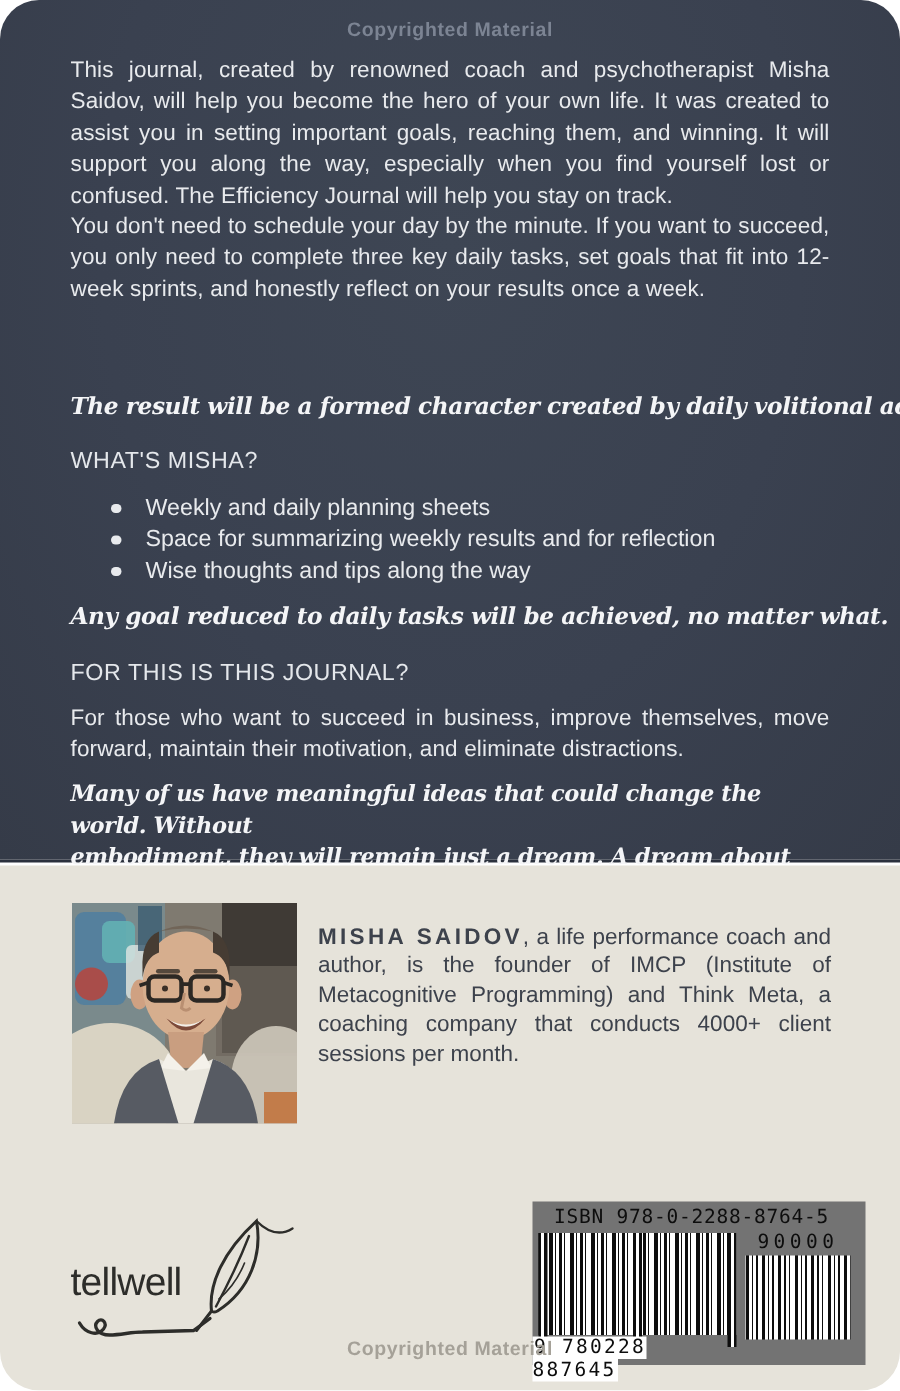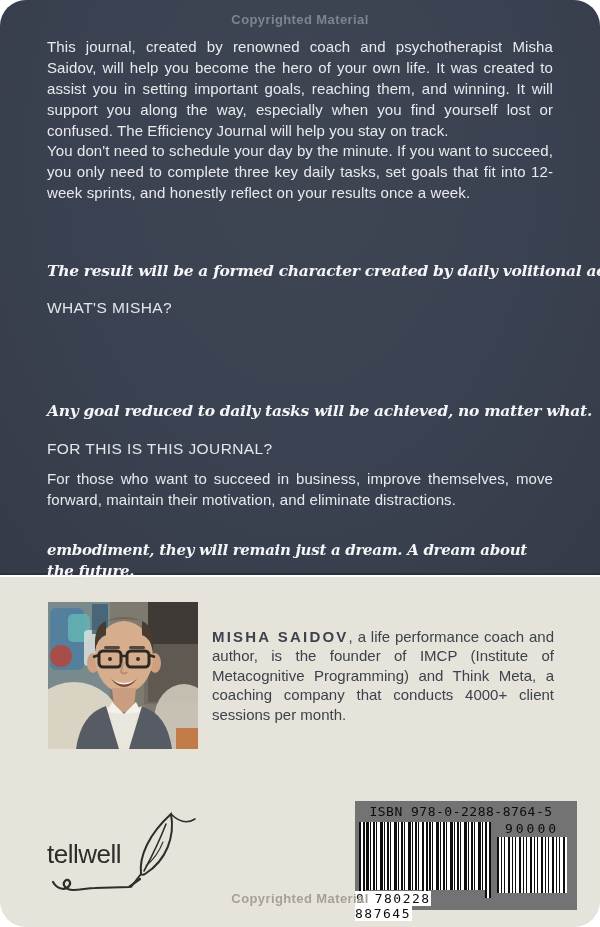--- a/index.html
+++ b/index.html
@@ -46,21 +46,21 @@
     border-radius:50%; background:#e8eaed;
   }
 
   
   .cover-bottom {
     position:absolute; left:0; top:577px; width:600px; height:350px;
     background:#e6e3da;
   }
   .author-photo { position:absolute; left:48px; top:25px; width:150px; height:147px; }
   .bio {
-    position:absolute; left:212px; top:50px; width:342px;
+    position:absolute; left:212px; top:38px; width:342px;
     color:#3d424c; font-size:15px; line-height:19.4px; text-align:justify;
   }
   .bio strong { font-weight:bold; letter-spacing:2.2px; }
 
   
   .barcode-box {
     position:absolute; left:355px; top:224px; width:222px; height:109px;
     background:#737373; color:#0d0d0d;
     font-family:"DejaVu Sans Mono", monospace;
   }
@@ -106,28 +106,42 @@
 
     <p class="col body-p" style="top:36px;">This journal, created by renowned coach and psychotherapist Misha Saidov, will help you become the hero of your own life. It was created to assist you in setting important goals, reaching them, and winning. It will support you along the way, especially when you find yourself lost or confused. The Efficiency Journal will help you stay on track.</p>
 
     <p class="col body-p" style="top:140px;">You don't need to schedule your day by the minute. If you want to succeed, you only need to complete three key daily tasks, set goals that fit into 12-week sprints, and honestly reflect on your results once a week.</p>
 
 
     <p class="col script one-line" style="top:261px;">The result will be a formed character created by daily volitional actions.</p>
 
     <h2 class="col heading" style="top:299px;">WHAT'S MISHA?</h2>
 
+    <ul class="col bullet-list" style="top:328px;">
+      <li>
+        <span class="dot"></span>
+        <span>Weekly and daily planning sheets</span>
+      </li>
+      <li>
+        <span class="dot"></span>
+        <span>Space for summarizing weekly results and for reflection</span>
+      </li>
+      <li>
+        <span class="dot"></span>
+        <span>Wise thoughts and tips along the way</span>
+      </li>
+    </ul>
 
     <p class="col script one-line" style="top:401px;">Any goal reduced to daily tasks will be achieved, no matter what.</p>
 
     <h2 class="col heading" style="top:440px;">FOR THIS IS THIS JOURNAL?</h2>
 
     <p class="col body-p" style="top:468px;">For those who want to succeed in business, improve themselves, move forward, maintain their motivation, and eliminate distractions.</p>
 
-    <p class="col script two-line" style="top:519px;"><br><span>embodiment, they will remain just a dream. A dream about the future.</span></p>
+    <p class="col script two-line" style="top:519px;"><span>Many of us have meaningful ideas that could change the world. Without</span><br><span>embodiment, they will remain just a dream. A dream about the future.</span></p>
   </div>
 
   <div class="cover-bottom">
 
     <div class="author-photo">
       <svg width="150" height="147" viewBox="0 0 150 147" xmlns="http://www.w3.org/2000/svg" aria-hidden="true">
         <rect width="150" height="147" fill="#7f7a70"></rect>
         <rect x="0" y="0" width="62" height="96" fill="#7a8a8c"></rect>
         <rect x="2" y="6" width="34" height="62" rx="6" fill="#4f7ea0" opacity="0.85"></rect>
         <rect x="20" y="12" width="22" height="28" rx="5" fill="#63b0b4" opacity="0.9"></rect>

